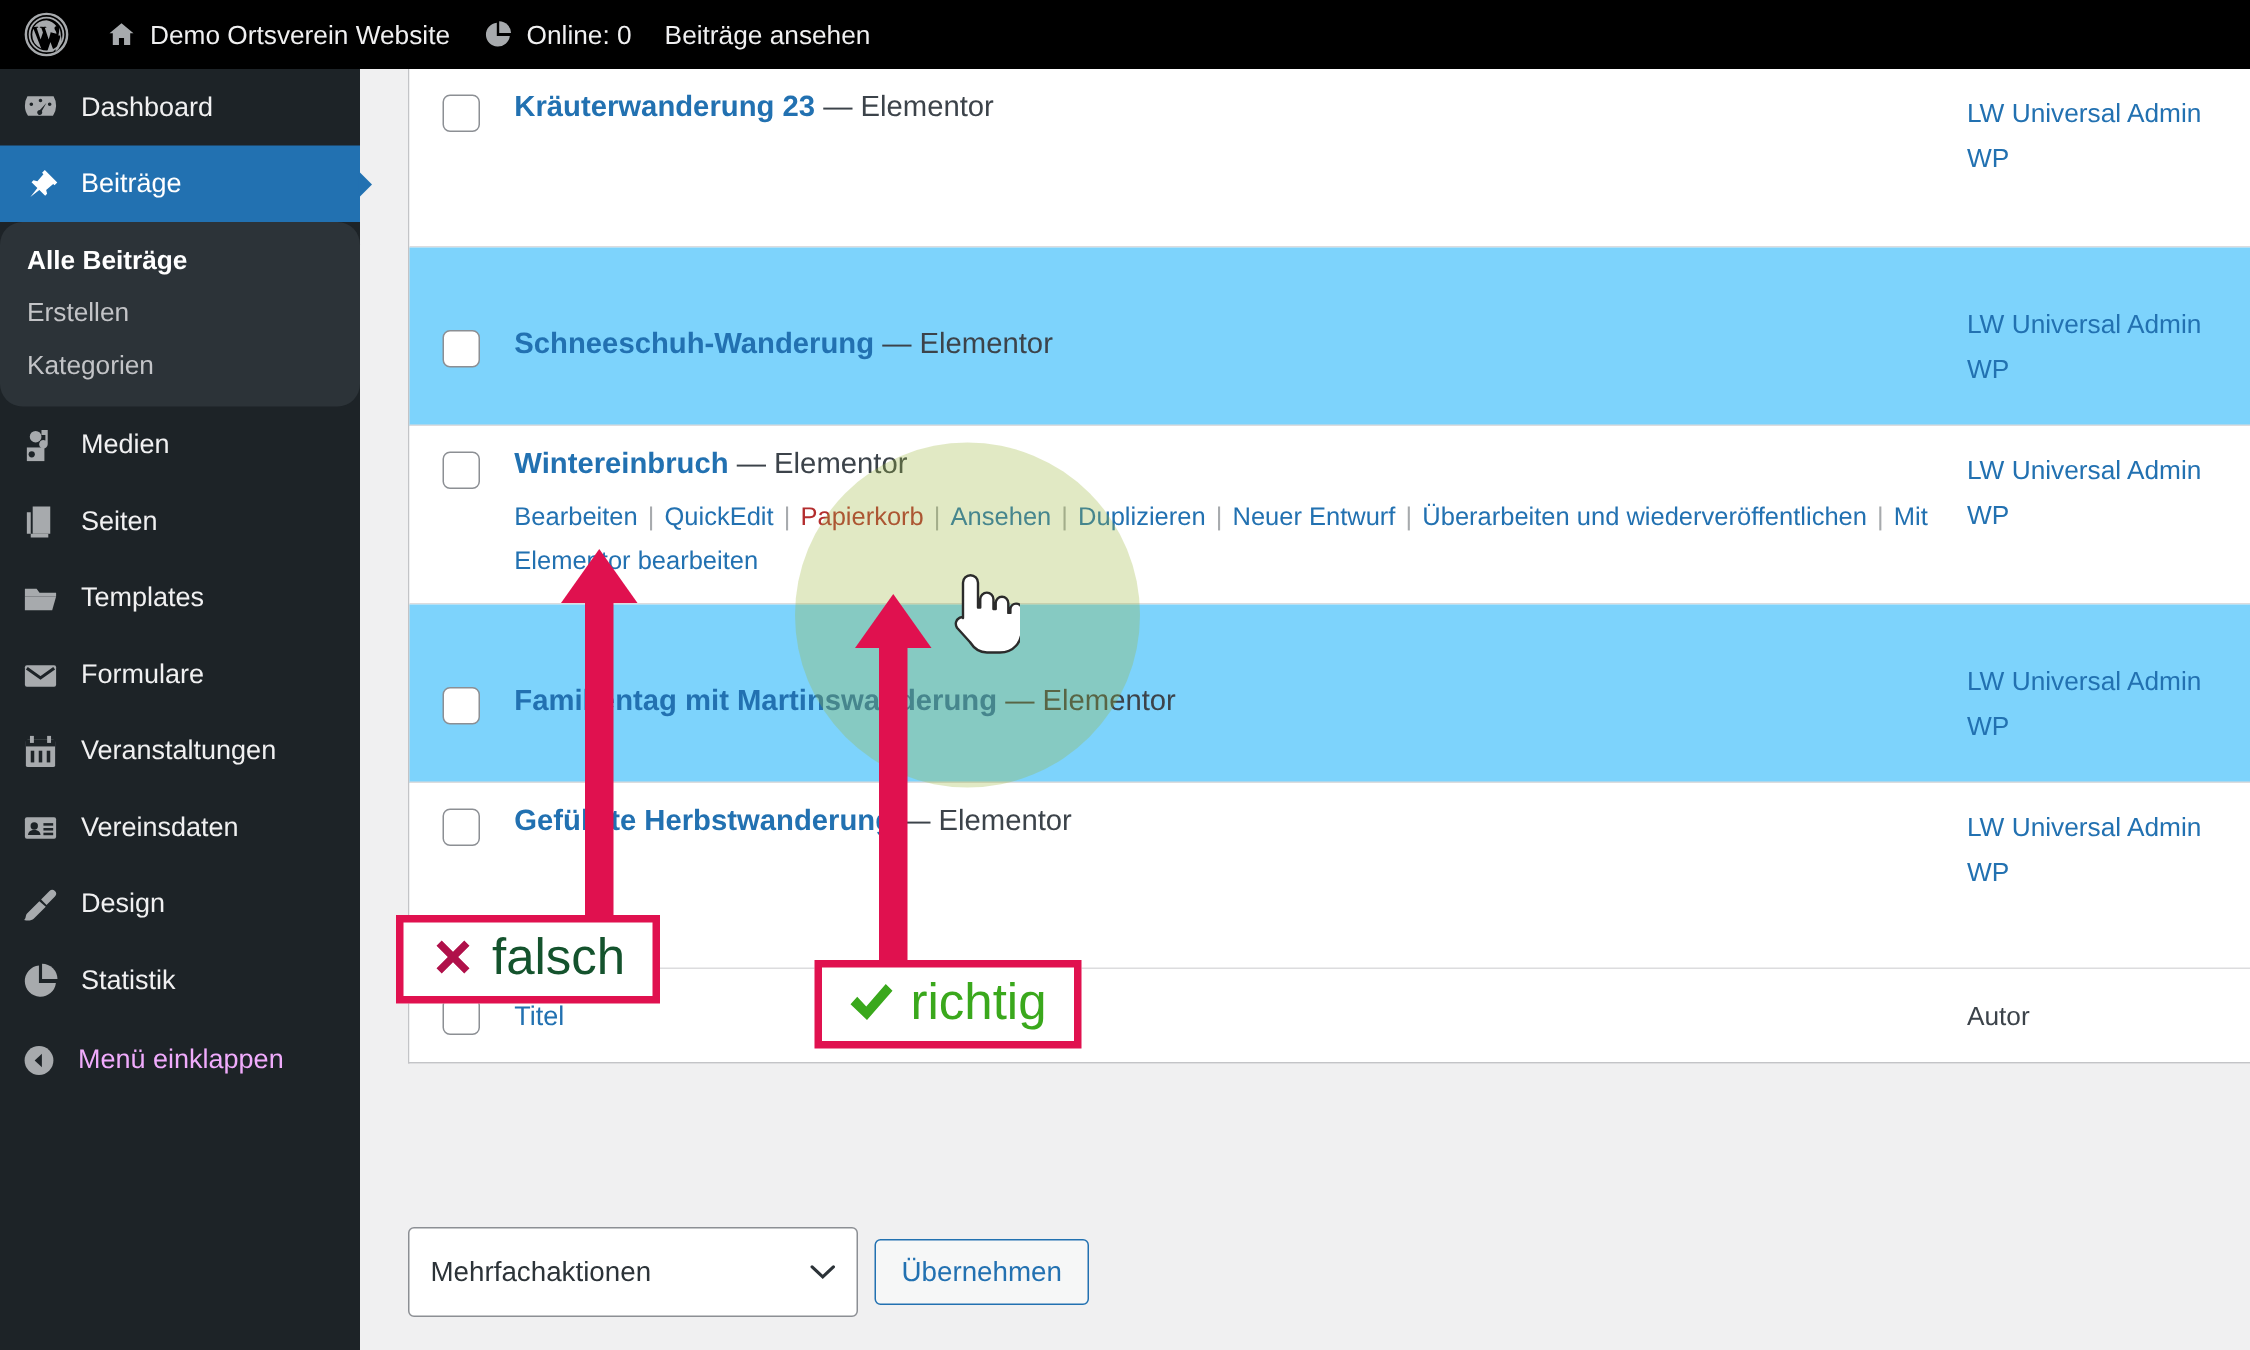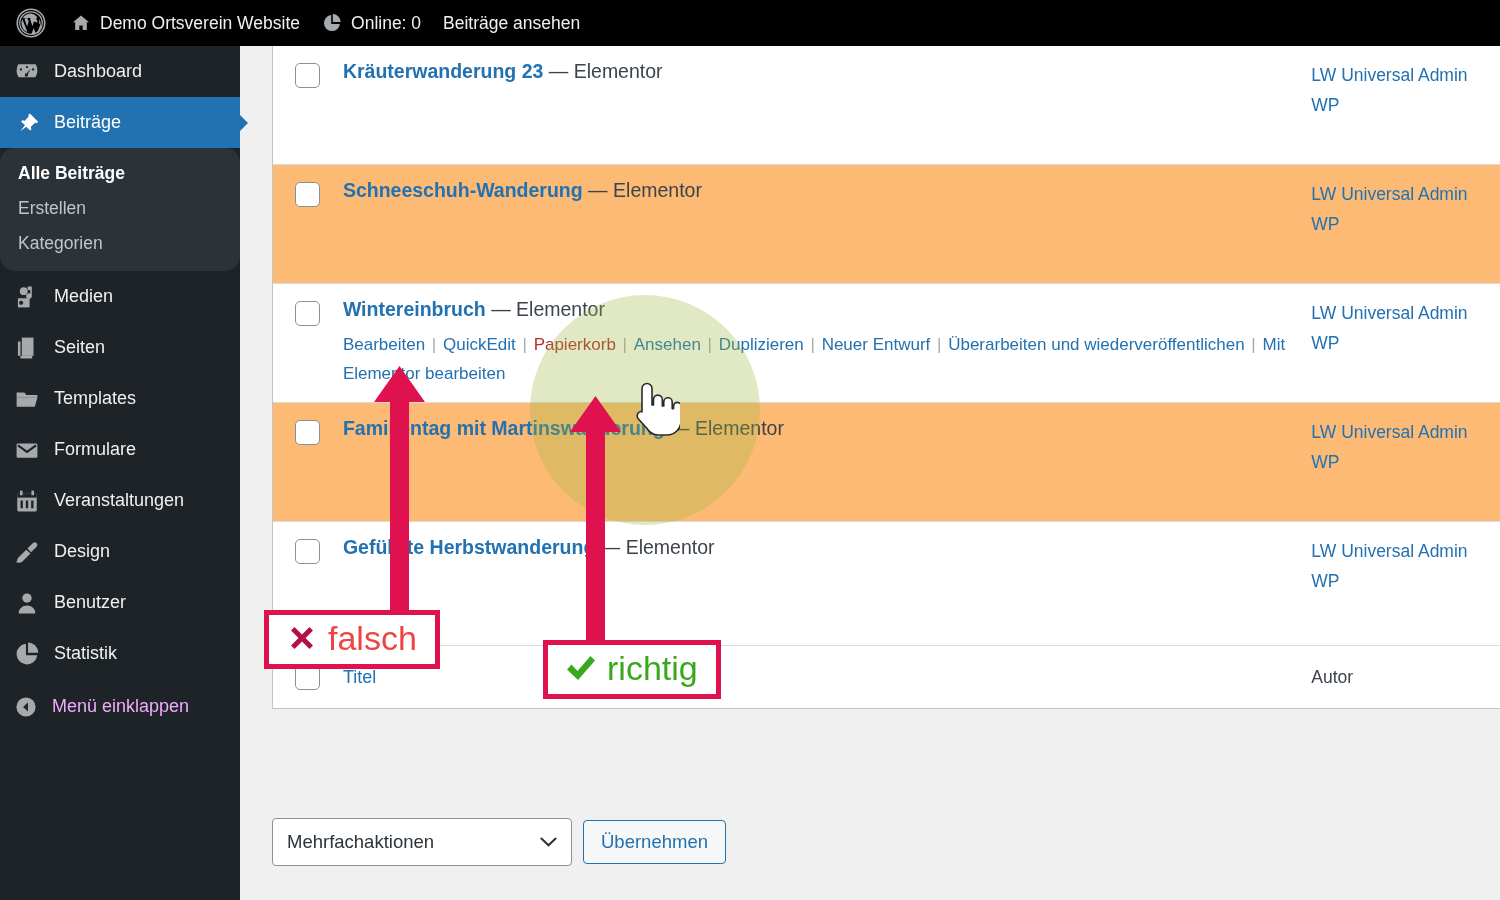--- a/index.html
+++ b/index.html
@@ -77,21 +77,21 @@
     border: 1px solid #c3c4c7;
     border-top: none;
     border-right: none;
   }
   .row {
     position: relative;
     display: flex; align-items: flex-start;
     border-bottom: 1px solid #dcdcde;
     background: #fff;
   }
-  .row.alt { background: #fdba74; }
+  .row.alt { background: #7dd3fc; align-items: center; }
   .row.r1 { height: 119px; }
   .row.r2 { height: 119px; }
   .row.r3 { height: 119px; }
   .row.r4 { height: 119px; }
   .row.r5 { height: 124px; }
   .row.footer-row { height: 62px; background: #fff; border-bottom: none; align-items: center; }
 
   .cb-cell { width: 70px; padding-top: 17px; display: flex; justify-content: center; }
   .row.footer-row .cb-cell { padding-top: 0; }
   .cbx {
@@ -128,21 +128,21 @@
   }
   .col-link { color: #2271b1; font-size: 18px; }
 
   
   .bulkbar {
     position: absolute; left: 272px; top: 772px;
     display: flex; align-items: center; gap: 11px;
   }
   .bulk-select {
     position: relative;
-    width: 300px; height: 48px;
+    width: 300px; height: 60px;
     background: #fff;
     border: 1px solid #8c8f94;
     border-radius: 4px;
     display: flex; align-items: center;
     padding-left: 14px;
     font-size: 18.5px; color: #2c3338;
   }
   .bulk-select .chev {
     position: absolute; right: 14px; top: 50%; margin-top: -5px;
     width: 17px; height: 10px; display: block;
@@ -170,21 +170,21 @@
   .badge {
     position: absolute;
     display: flex; align-items: center; gap: 9px;
     background: #fff;
     border: 5px solid #e0114f;
     padding: 6px 18px 9px 16px;
     white-space: nowrap;
   }
   .badge .btxt { font-size: 34px; line-height: 1; }
   .badge-falsch { left: 264px; top: 610px; }
-  .badge-falsch .btxt { color: #ef4444; }
+  .badge-falsch .btxt { color: #14532d; }
   .badge-richtig { left: 543px; top: 640px; }
   .badge-richtig .btxt { color: #3aa81c; }
   .badge .gly { width: 34px; height: 34px; display: block; flex: none; }
 </style>
 </head>
 <body>
 
 <div id="screen">
 
   <div class="adminbar">
@@ -275,36 +275,40 @@
         <rect x="2.5" y="4" width="15" height="3.4" fill="#1d2327"></rect>
         <rect x="4.6" y="2" width="2" height="3.6" fill="#a7aaad"></rect>
         <rect x="13.4" y="2" width="2" height="3.6" fill="#a7aaad"></rect>
         <rect x="5" y="9.6" width="1.8" height="6" fill="#1d2327"></rect>
         <rect x="9.1" y="9.6" width="1.8" height="6" fill="#1d2327"></rect>
         <rect x="13.2" y="9.6" width="1.8" height="6" fill="#1d2327"></rect>
       </svg>
       <span>Veranstaltungen</span>
     </div>
 
+    <div class="menu-item">
+      <svg class="mi-ico" viewBox="0 0 20 20">
+        <rect x="2" y="4.5" width="16" height="11" rx="1" fill="#a7aaad"></rect>
+        <circle cx="6.8" cy="9" r="1.9" fill="#1d2327"></circle>
+        <path d="M3.6 13.6c0-1.7 1.4-2.6 3.2-2.6s3.2.9 3.2 2.6z" fill="#1d2327"></path>
+        <rect x="11.5" y="7.5" width="5" height="1.3" fill="#1d2327"></rect>
+        <rect x="11.5" y="10" width="5" height="1.3" fill="#1d2327"></rect>
+        <rect x="11.5" y="12.4" width="5" height="1.3" fill="#1d2327"></rect>
+      </svg>
+      <span>Vereinsdaten</span>
+    </div>
 
     <div class="menu-item">
       <svg class="mi-ico" viewBox="0 0 20 20">
         <path d="M17.4 3.1a2 2 0 0 0-2.8 0l-4.3 4.3 2.8 2.8 4.3-4.3a2 2 0 0 0 0-2.8z" fill="#a7aaad"></path>
         <path d="M9.4 8.3 3.1 14.6c-.9.9-.4 2.5-1.5 3.3 1.9.7 4 .3 4.9-.6l6.2-6.2z" fill="#a7aaad"></path>
       </svg>
       <span>Design</span>
     </div>
 
-    <div class="menu-item">
-      <svg class="mi-ico" viewBox="0 0 20 20">
-        <circle cx="10" cy="6.2" r="3.6" fill="#a7aaad"></circle>
-        <path d="M3.6 18c0-3.6 2.9-6 6.4-6s6.4 2.4 6.4 6z" fill="#a7aaad"></path>
-      </svg>
-      <span>Benutzer</span>
-    </div>
 
     <div class="menu-item">
       <svg class="mi-ico" viewBox="0 0 20 20">
         <path d="M9.2 2.1A8 8 0 1 0 17.9 11H9.2z" fill="#a7aaad"></path>
         <path d="M10.8 1.1V9h7.9a8 8 0 0 0-7.9-7.9z" fill="#a7aaad"></path>
       </svg>
       <span>Statistik</span>
     </div>
 
     <div class="menu-item collapse">

